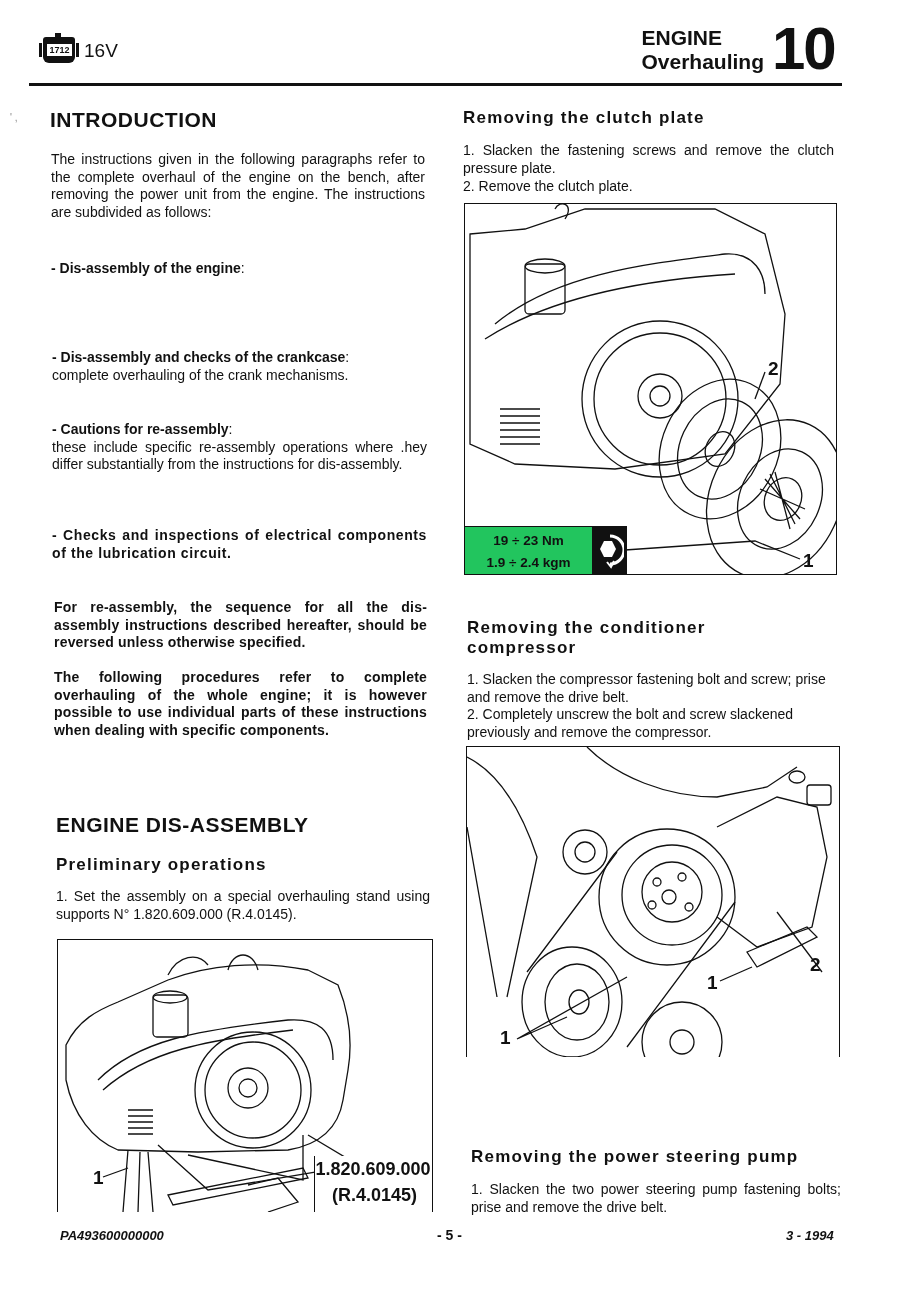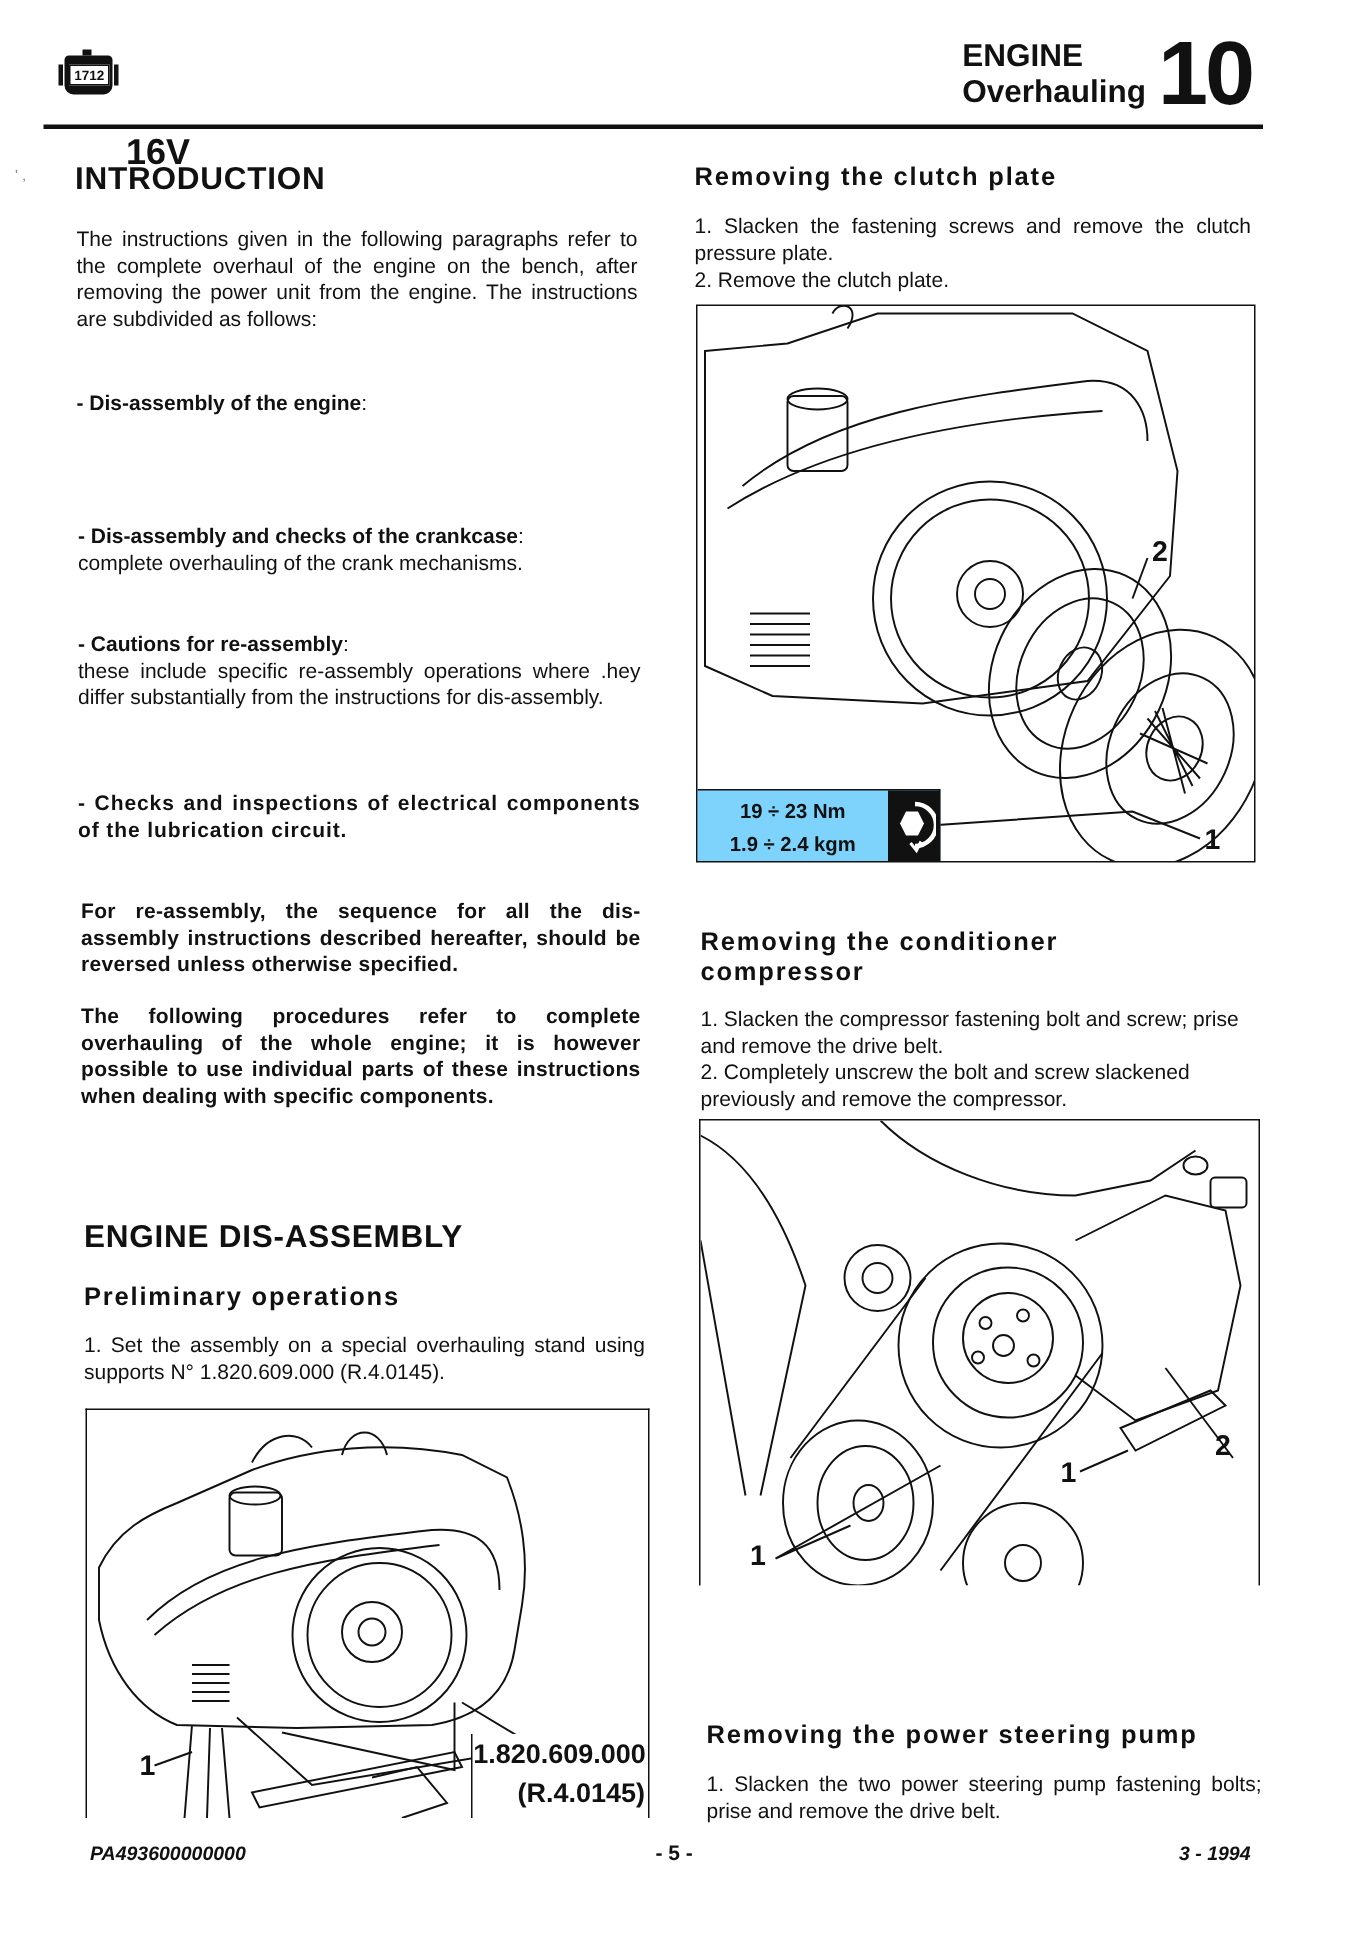--- a/index.html
+++ b/index.html
@@ -14,36 +14,36 @@
     border-radius: 3px 3px 6px 6px;
   }
   .logo-box .logo-num {
     position: absolute; left: 3px; top: 6px; width: 25px; height: 12px;
     background: #fff; border: 1px solid #111; color: #111;
     font-size: 9px; font-weight: bold; line-height: 12px; text-align: center;
     font-family: "Liberation Sans", sans-serif;
   }
   .logo-side { top: 43px; width: 3px; height: 14px; background: #111; }
   .logo-cap { left: 55px; top: 33px; width: 6px; height: 4px; background:#111; }
-  .variant { left: 84px; top: 40px; font-size: 24px; font-weight: bold; letter-spacing: 0; margin-top: 48px; }
+  .variant { left: 84px; top: 40px; font-size: 19px; font-weight: normal; letter-spacing: 0; }
   .hdr-title { right: 143px; top: 26px; font-weight: bold; font-size: 21px; line-height: 24px; }
   .hdr-num { left: 772px; top: 19px; font-size: 60px; font-weight: bold; line-height: 60px; letter-spacing: -2px; }
   .hdr-rule { left: 29px; top: 83px; width: 813px; height: 3px; background: #111; }
 
   .h1 { font-size: 21px; font-weight: bold; letter-spacing: 0.5px; }
   .h2 { font-size: 17px; font-weight: bold; letter-spacing: 1.2px; }
   .p  { font-size: 14px; line-height: 17.5px; }
   .just { text-align: justify; }
   .bold { font-weight: bold; }
   .pb { font-size: 14px; line-height: 17.5px; font-weight: bold; text-align: justify; letter-spacing: 0.2px; }
 
   .figure { border: 1.5px solid #111; background: #fff; overflow: hidden; }
   .callout { font-weight: bold; font-size: 19px; color: #111; }
   .torque-box {
-    border: 1.5px solid #111; background: #7dd3fc; display: flex;
+    border: 1.5px solid #111; background: #22c55e; display: flex;
   }
   .torque-text { width: 127px; font-weight: bold; font-size: 13.5px; line-height: 22px; text-align: center; padding-top: 3px; }
   .torque-icon { width: 34px; background: #111; display:flex; align-items:center; justify-content:center; }
 
   .footer { font-size: 13px; font-style: italic; font-weight: bold; }
   .pagenum { font-size: 14px; font-weight: bold; }
   .specks { color: #888; font-size: 10px; }
 </style>
 </head>
 <body>
@@ -119,21 +119,21 @@
       <path d="M110 255 L245 228 L250 238 L115 265 Z"></path>
       <path d="M190 245 L220 238 L240 262 L210 272"></path>
 
       <path d="M45 237 L70 228"></path>
       <path d="M130 215 L245 240 L245 195"></path>
     </g>
   </svg>
   <div class="abs callout" style="left:35px;top:227px">1</div>
   <div class="abs" style="left:256px;top:216px;width:118px;height:56px;background:#fff;border-left:1.3px solid #111">
     <div class="callout" style="text-align:center;padding-right:2px;font-size:18px;line-height:26px">1.820.609.000</div>
-    <div class="callout" style="text-align:right;padding-right:3px;font-size:18px;line-height:26px">(R.4.0145)</div>
+    <div class="callout" style="text-align:right;padding-right:16px;font-size:18px;line-height:26px">(R.4.0145)</div>
   </div>
 </div>
 
 <div class="abs h2" style="left:463px;top:108px">Removing the clutch plate</div>
 <div class="abs p just" style="left:463px;top:142px;width:371px">1. Slacken the fastening screws and remove the clutch pressure plate.</div>
 <div class="abs p" style="left:463px;top:178px;width:371px">2. Remove the clutch plate.</div>
 
 <div class="abs figure" style="left:464px;top:203px;width:371px;height:370px">
   <svg width="371" height="370" viewBox="0 0 371 370">
     <g fill="none" stroke="#111" stroke-width="1.3">

